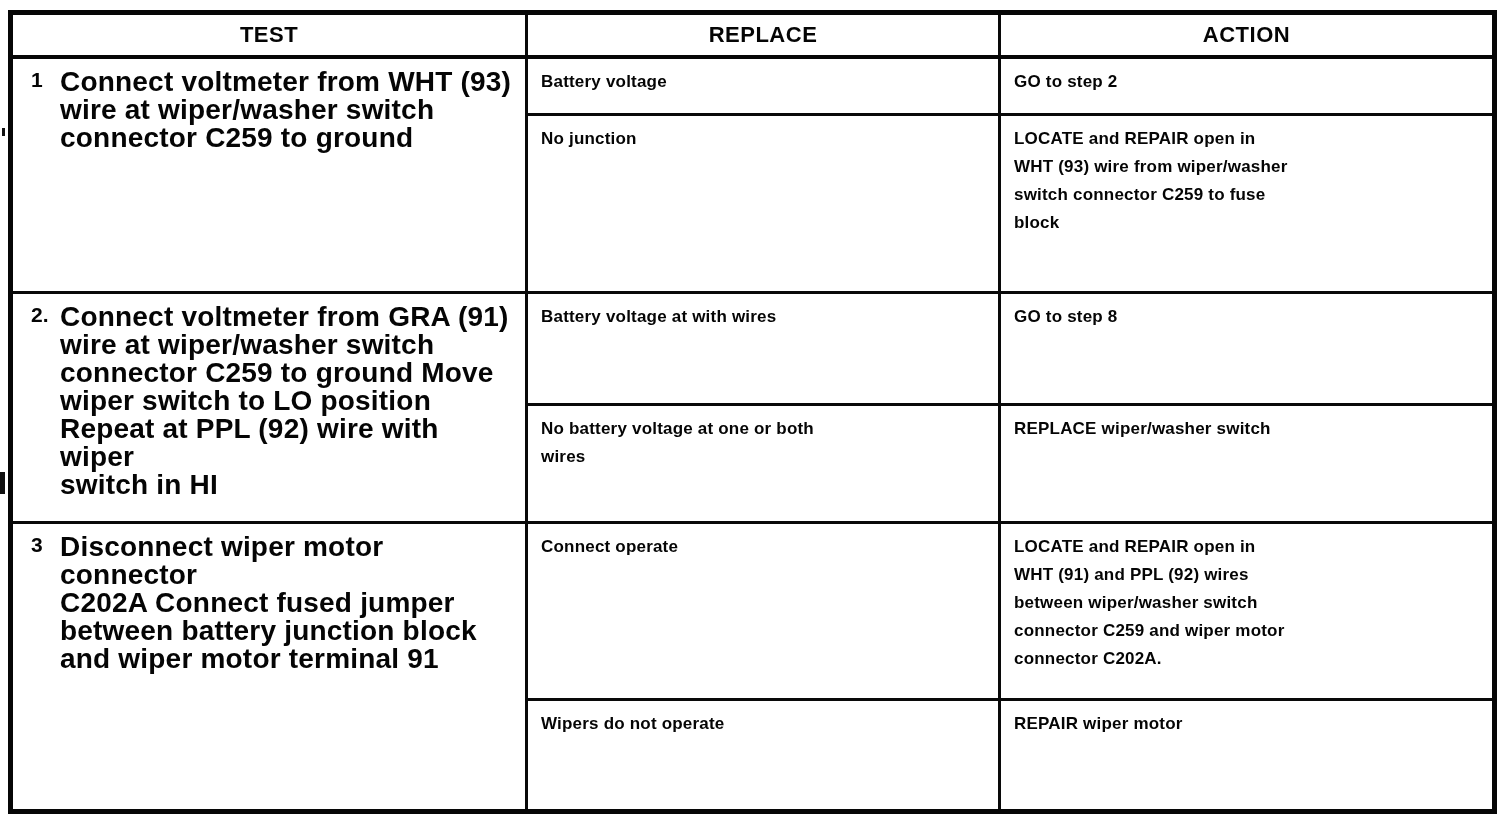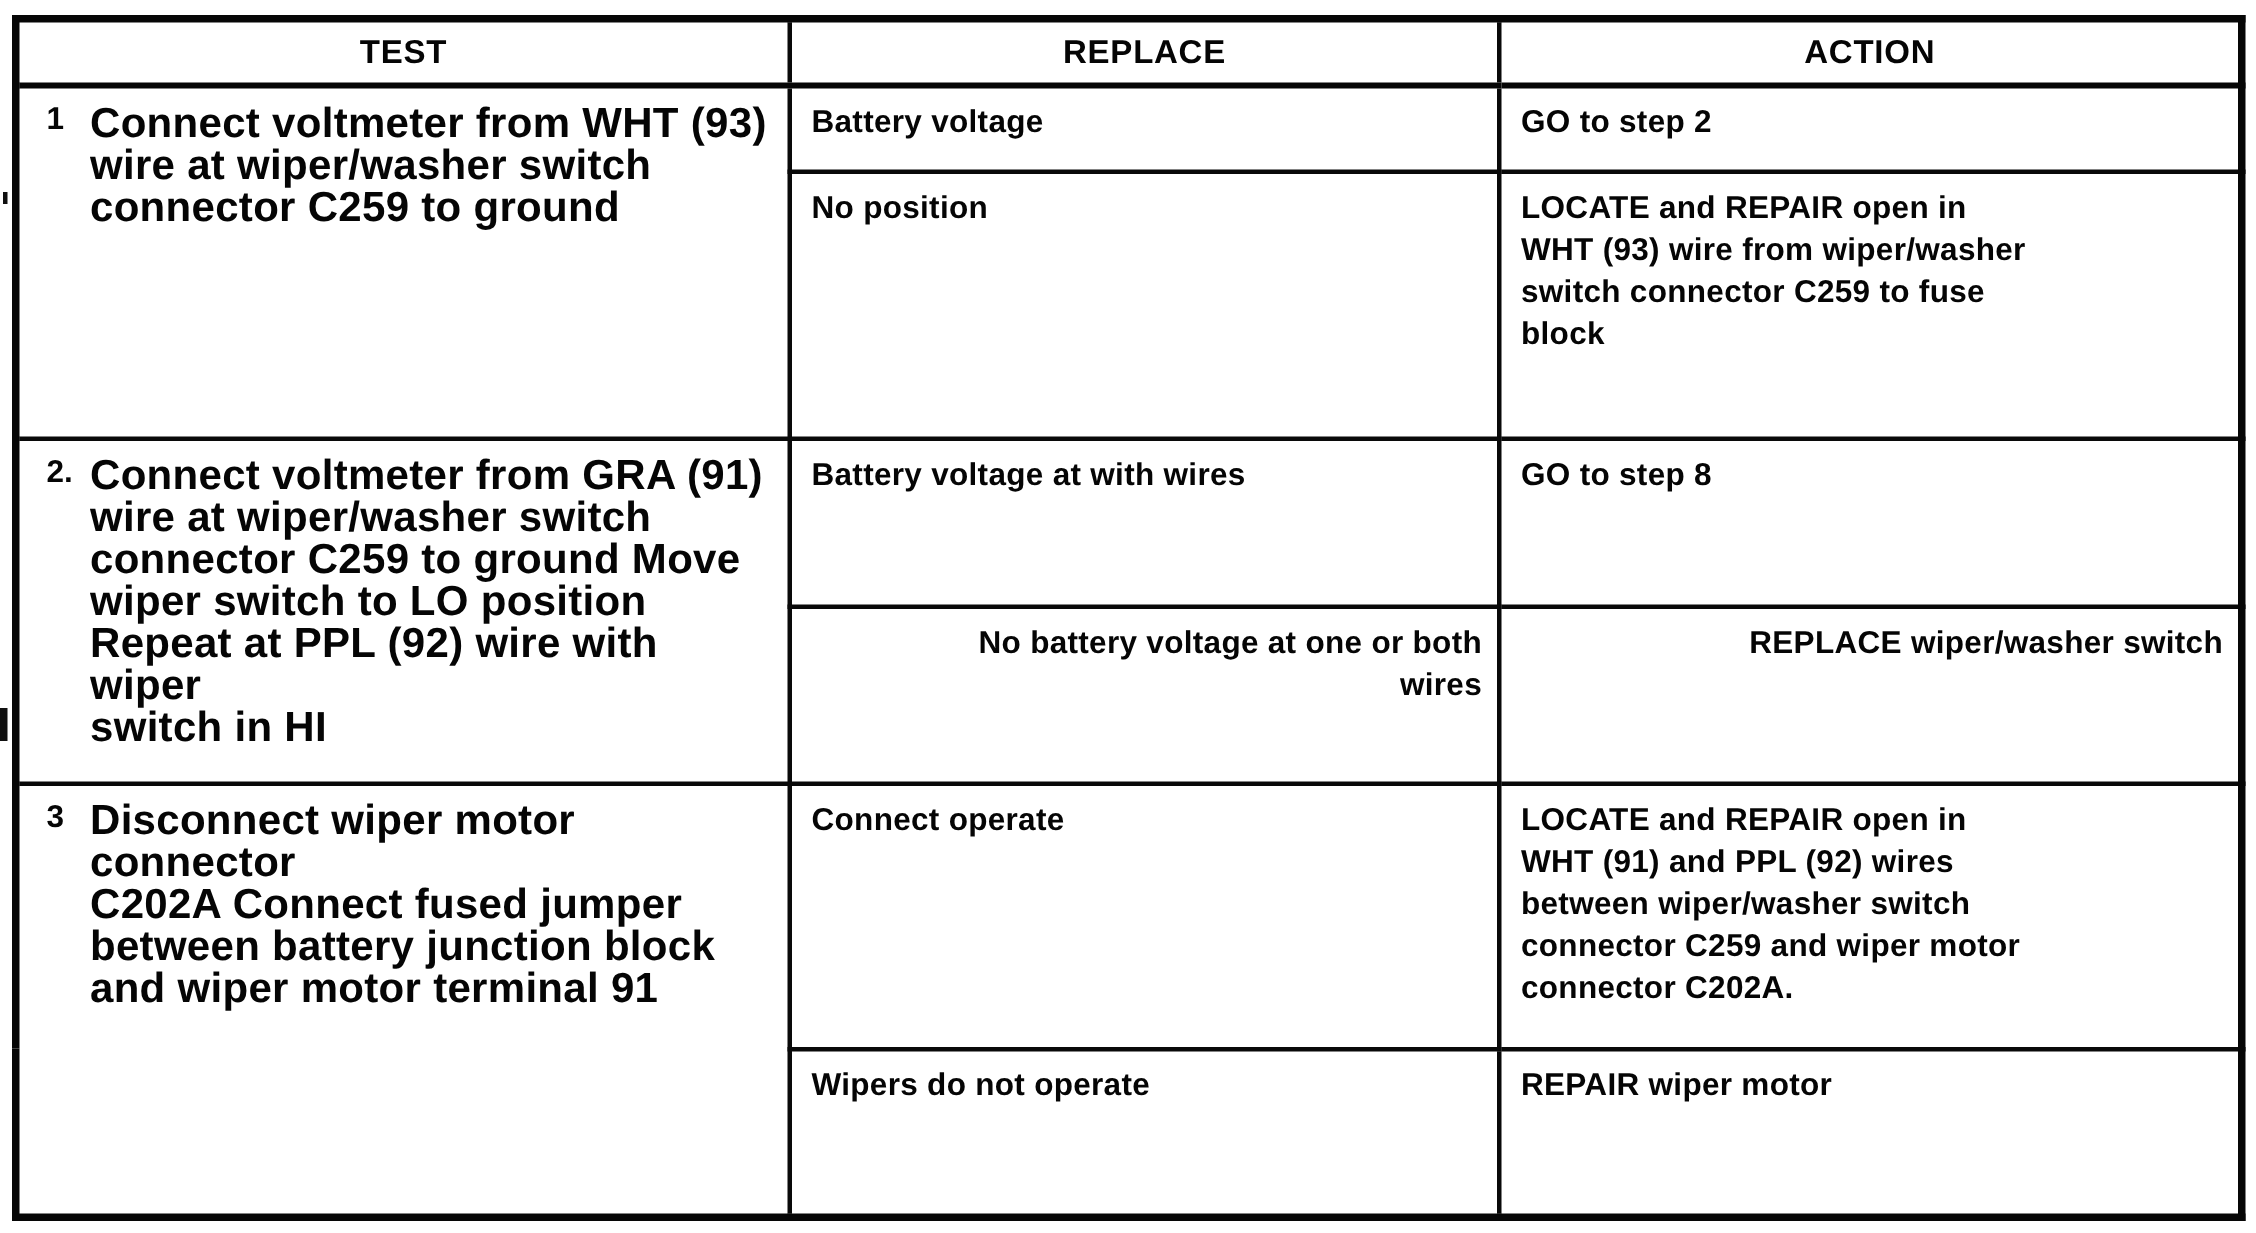--- a/index.html
+++ b/index.html
@@ -33,21 +33,21 @@
     height: 40px;
     border-bottom: 4px solid #060606;
     font-size: 22px;
     font-weight: 700;
     letter-spacing: 0.5px;
     text-align: center;
     vertical-align: middle;
     padding: 0;
   }
   td.cell {
-    font-size: 21px;
+    font-size: 17px;
     font-weight: 700;
     line-height: 28px;
     letter-spacing: 0.2px;
     padding: 9px 10px 0 13px;
     white-space: pre-line;
   }
   td.test-cell { padding: 9px 6px 0 0; white-space: normal; }
   .test-wrap { display: flex; align-items: flex-start; }
   .step-num {
     flex: 0 0 47px;
@@ -60,21 +60,21 @@
     flex: 1 1 auto;
     font-size: 28px;
     font-weight: 700;
     line-height: 28px;
     letter-spacing: 0.2px;
     white-space: pre-line;
   }
   tr.h-r1a  { height: 57px; }
   tr.h-r1b  { height: 178px; }
   tr.h-r2a  { height: 112px; }
-  tr.h-r2b  { height: 118px; text-align: right; }
+  tr.h-r2b  { height: 118px; }
   tr.h-r3a  { height: 177px; }
   tr.h-r3b  { height: 112px; }
   .artifact {
     position: absolute;
     background: #101010;
   }
   .artifact.a1 { left: 0px; top: 472px; width: 5px; height: 22px; }
   .artifact.a2 { left: 2px; top: 128px; width: 3px; height: 8px; }
 </style>
 </head>
@@ -103,21 +103,21 @@
             <span class="step-num">1</span>
             <div class="test-text">Connect voltmeter from WHT (93)
 wire at wiper/washer switch
 connector C259 to ground</div>
           </div>
         </td>
         <td class="cell">Battery voltage</td>
         <td class="cell">GO to step 2</td>
       </tr>
       <tr class="h-r1b">
-        <td class="cell">No position</td>
+        <td class="cell">No junction</td>
         <td class="cell">LOCATE and REPAIR open in
 WHT (93) wire from wiper/washer
 switch connector C259 to fuse
 block</td>
       </tr>
 
       <tr class="h-r2a">
         <td class="test-cell" rowspan="2">
           <div class="test-wrap">
             <span class="step-num">2.</span>

